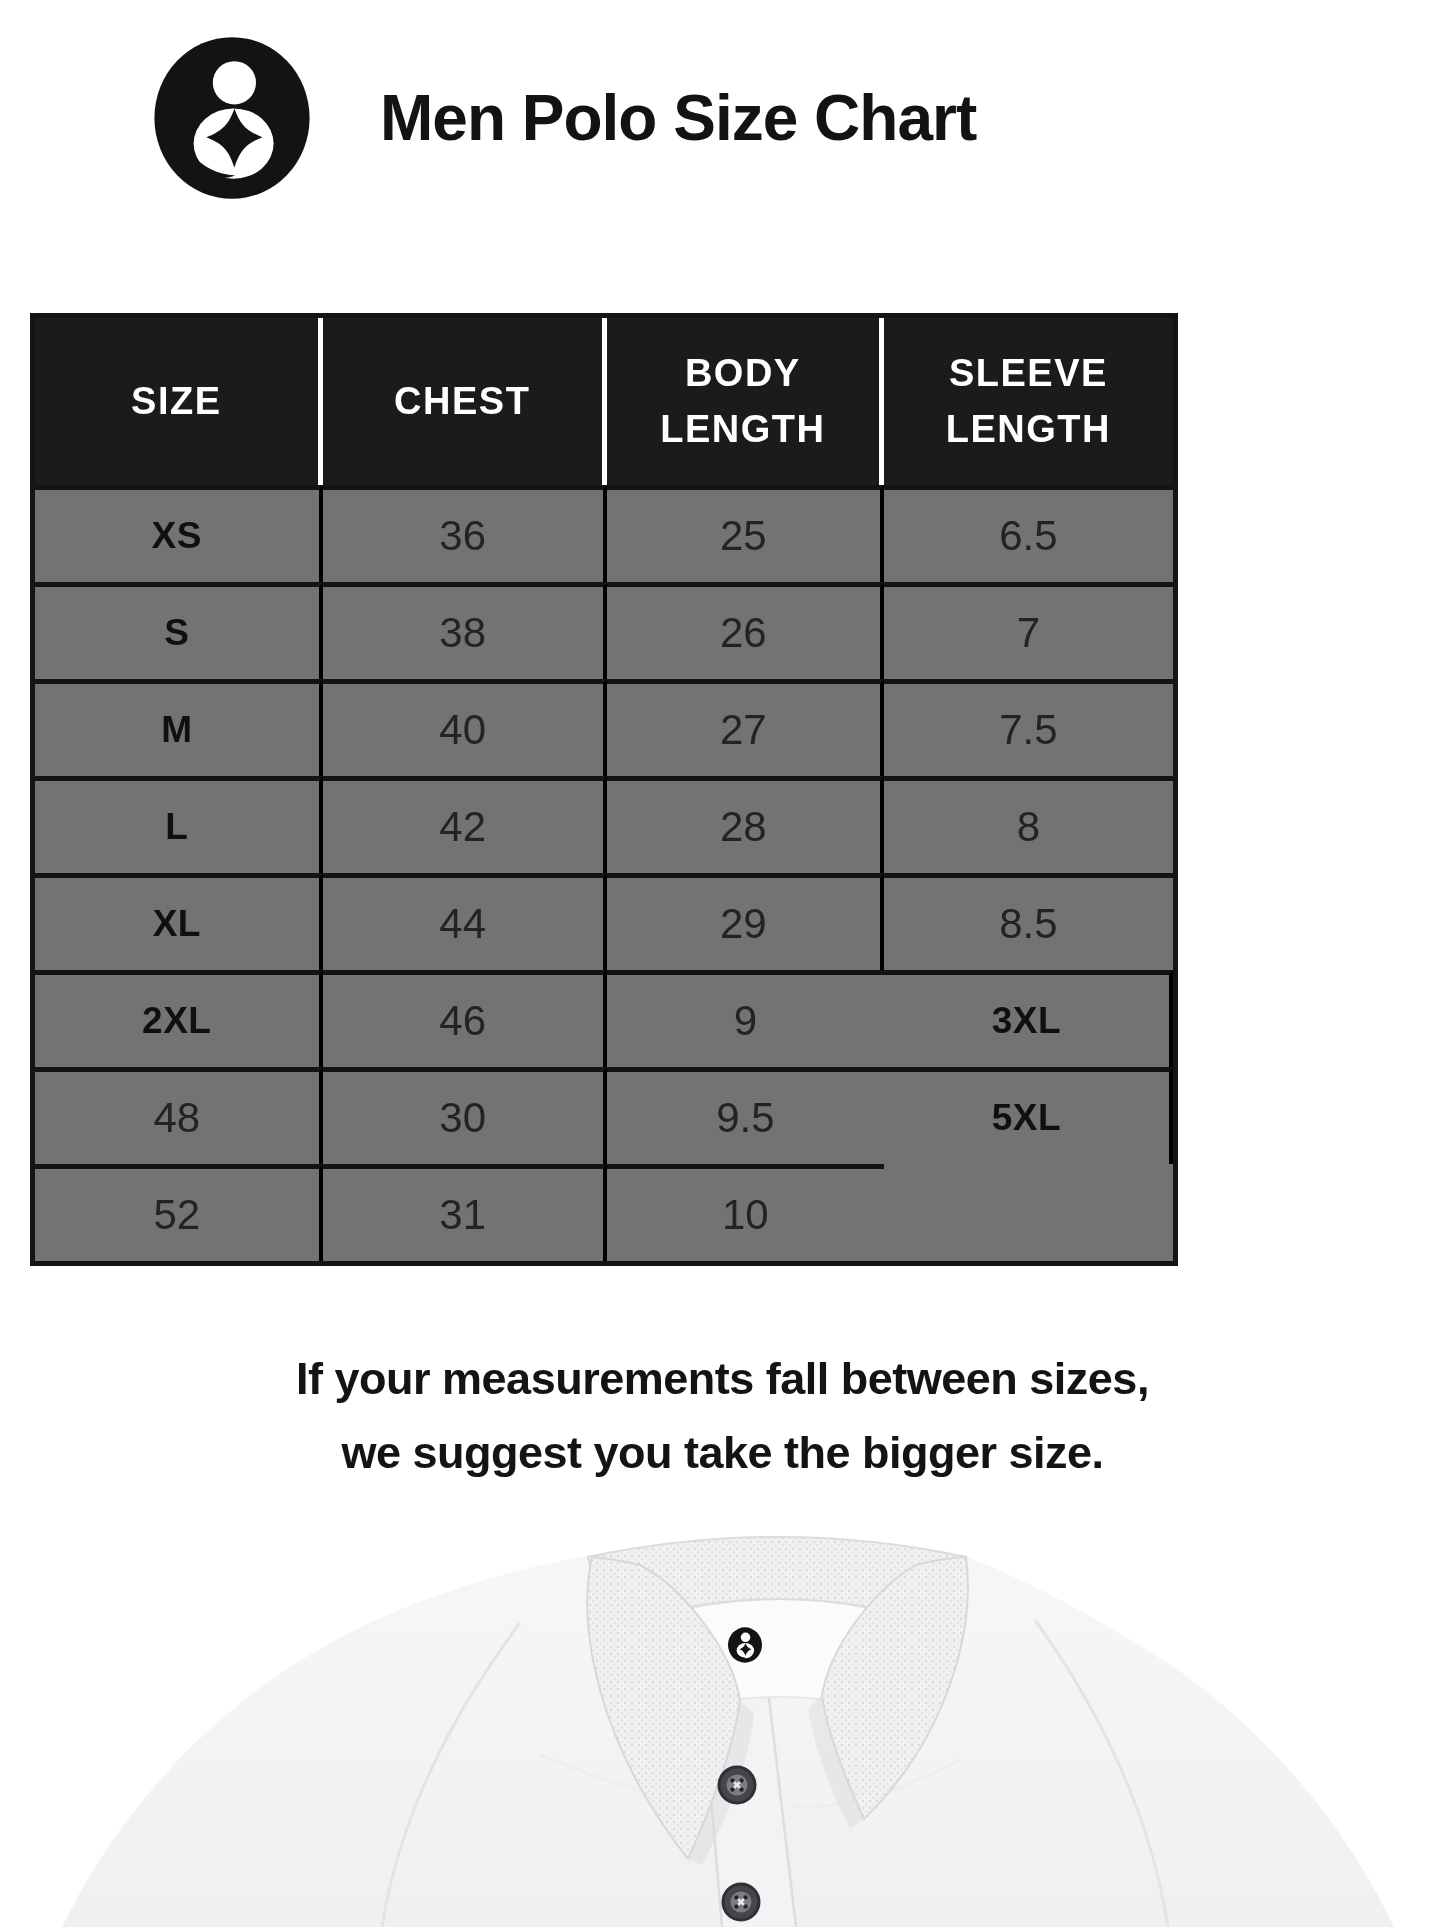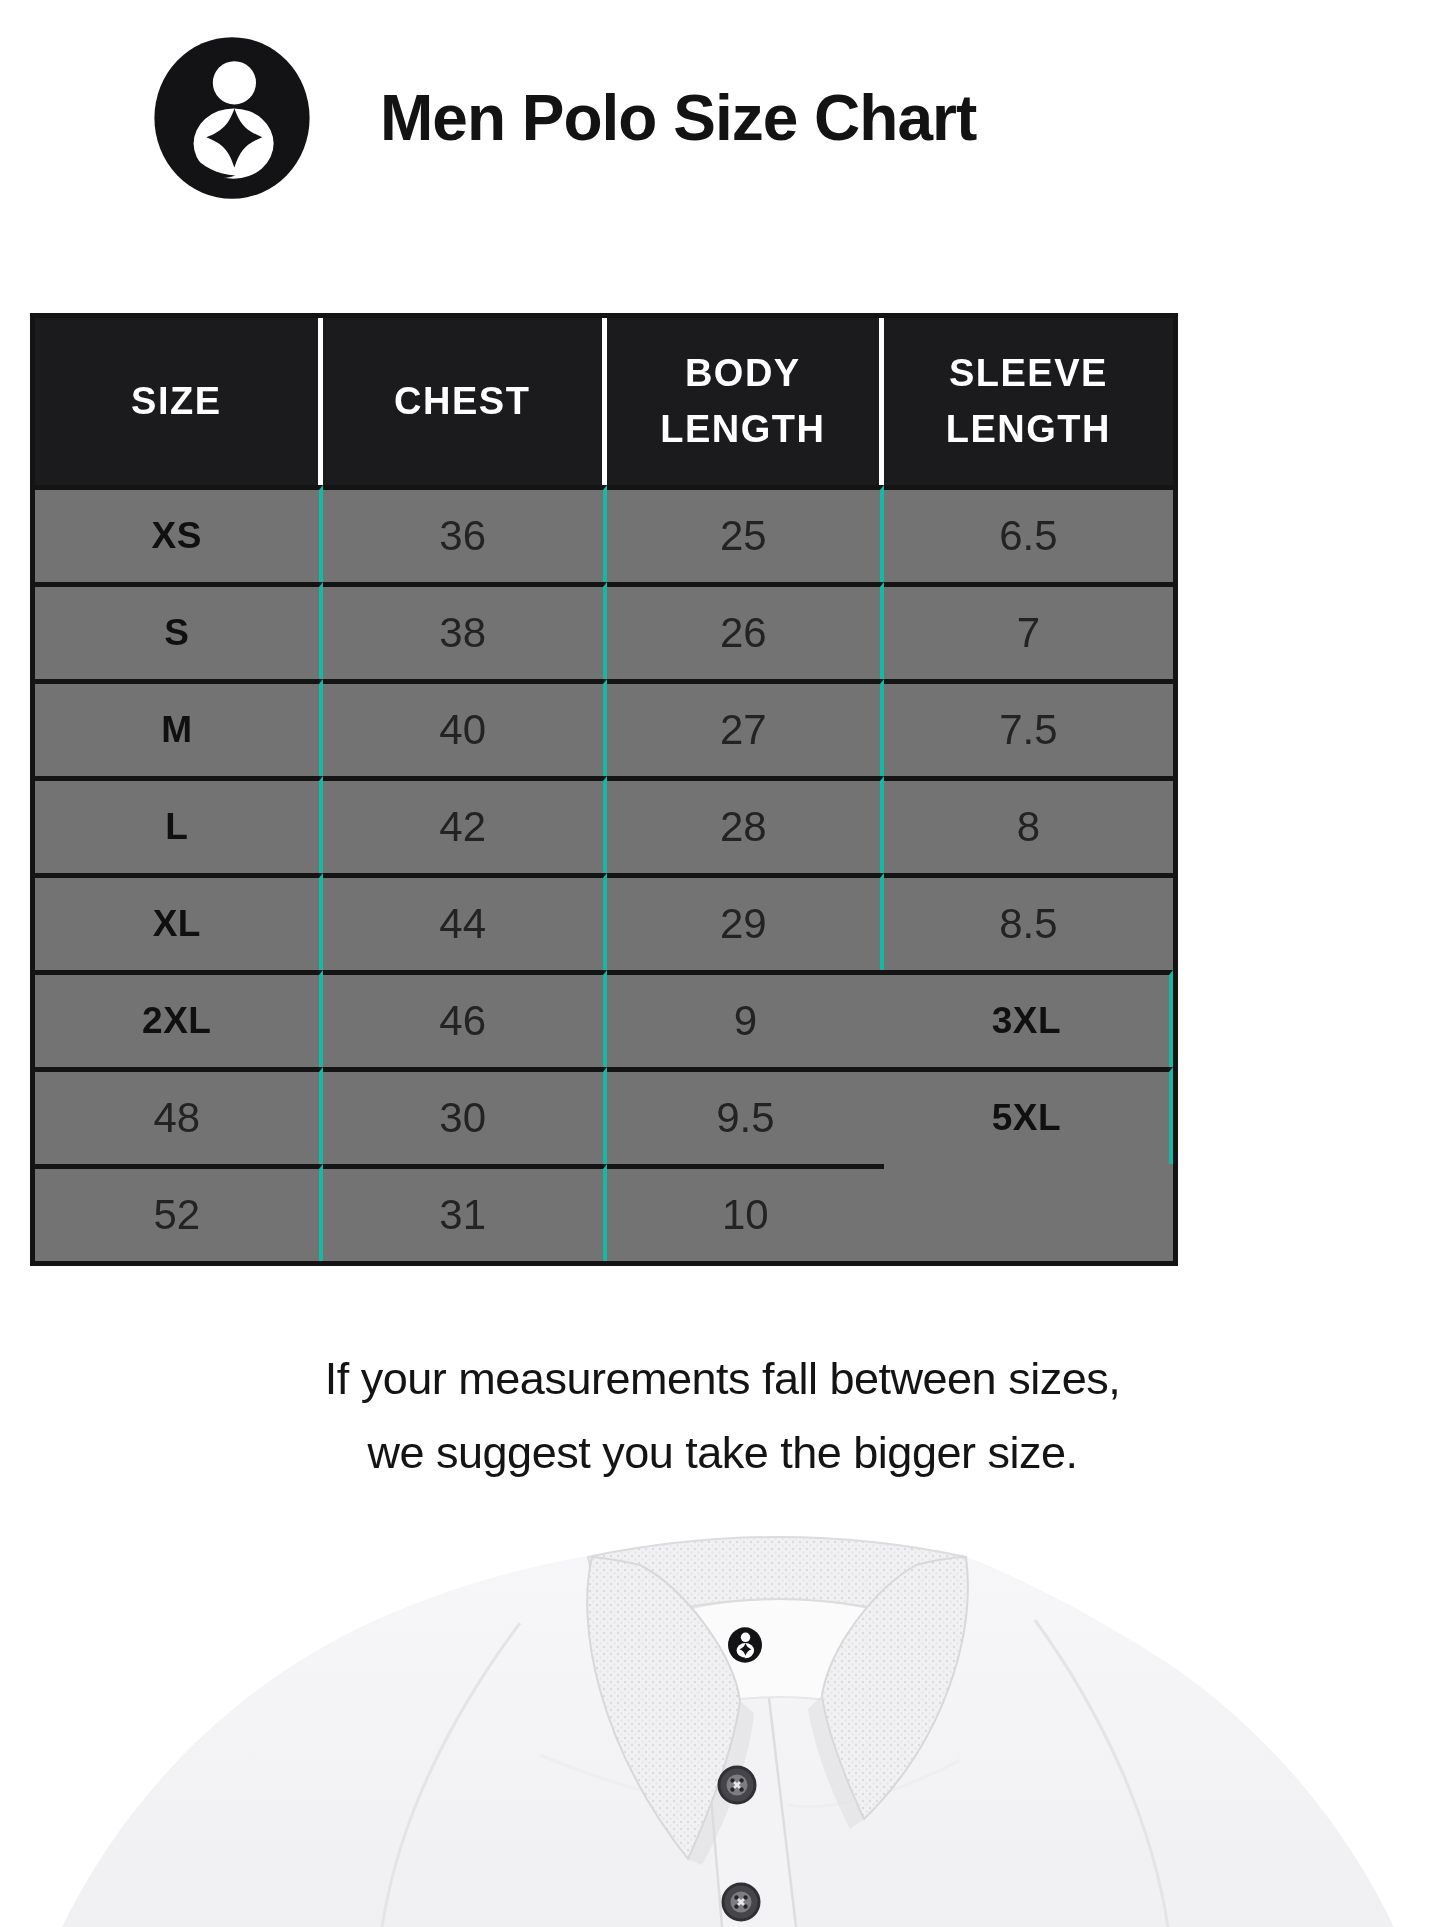--- a/index.html
+++ b/index.html
@@ -34,31 +34,31 @@
     display: flex; align-items: center; justify-content: center;
     text-align: center;
     font-weight: bold; font-size: 38px; letter-spacing: 1.5px;
     line-height: 1.45; white-space: pre-line;
     border-right: 5px solid #ffffff;
   }
   .th.last { border-right: none; }
   .td {
     height: 97px;
     border-top: 5px solid #141414;
-    border-right: 4px solid #14b8a6;
+    border-right: 4px solid #000000;
     display: flex; align-items: center; justify-content: center;
     font-size: 42px; color: #232323;
   }
   .td.last { border-right: none; text-align: right; }
   .td.size-col { font-weight: bold; font-size: 37px; color: #101010; letter-spacing: 0.5px; }
 
   
   .sizing-note {
     position: absolute; left: 0; top: 1342px; width: 1445px;
-    text-align: center; font-weight: normal; font-size: 45px;
+    text-align: center; font-weight: bold; font-size: 45px;
     line-height: 74px; color: #141414; letter-spacing: -0.5px;
   }
 
   
   .shirt-wrap { position: absolute; left: 0; top: 1505px; width: 1445px; height: 422px; }
 </style>
 </head>
 <body>
 
 <div class="page-header">

